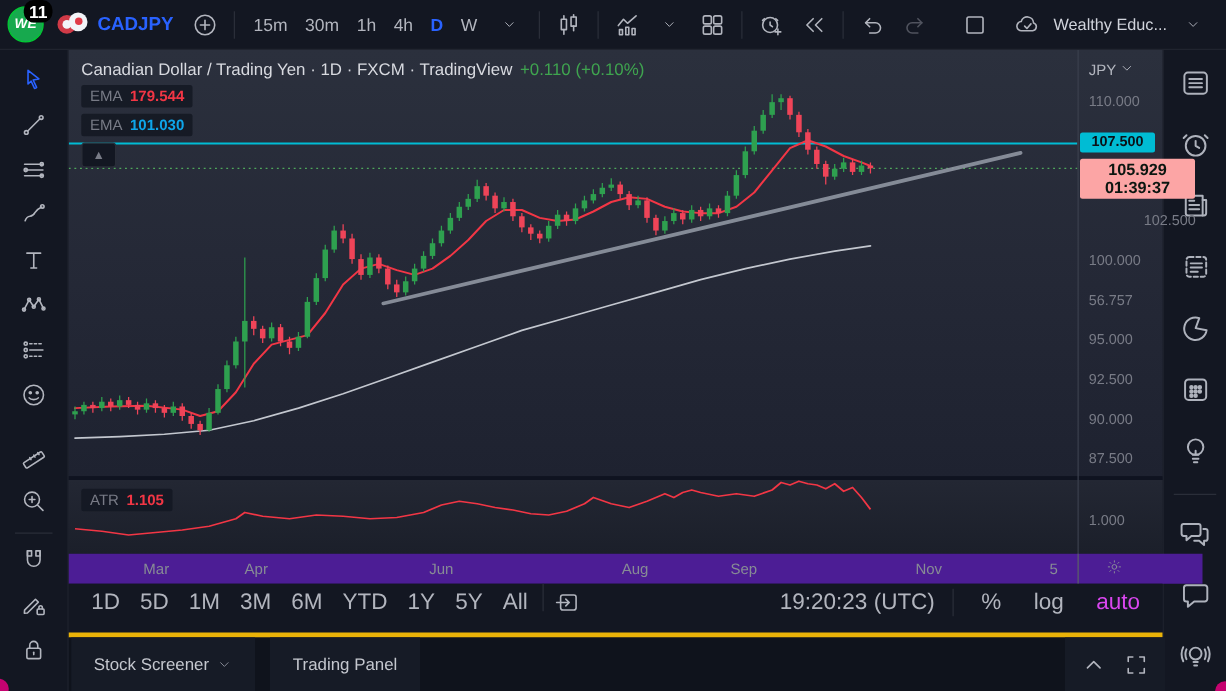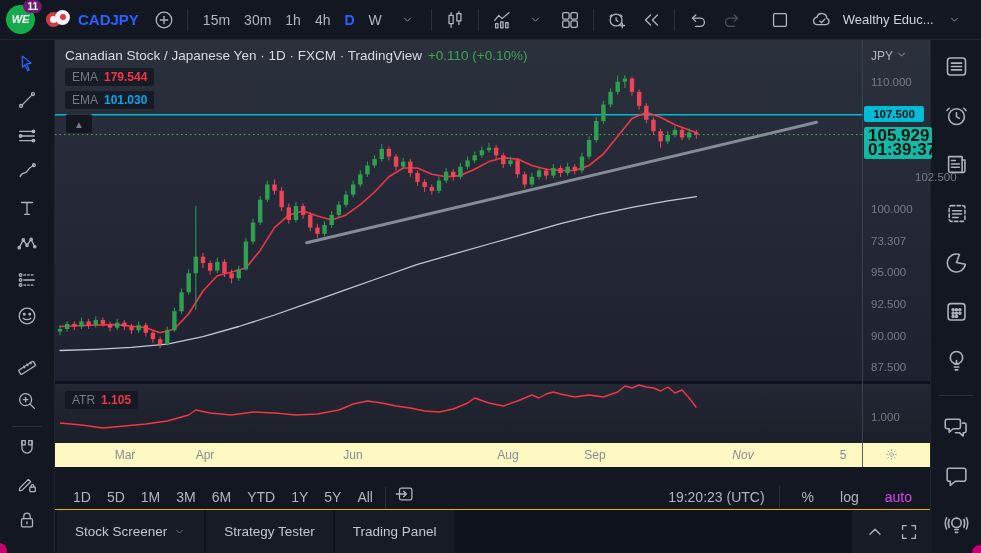--- a/index.html
+++ b/index.html
@@ -7,21 +7,21 @@
   
   #topbar{position:absolute;left:0;top:0;width:981px;height:40px;display:flex;align-items:center;
           padding:0 6px;box-sizing:border-box;border-bottom:1px solid #20242f;gap:4px;}
   .tbico{display:flex;align-items:center;justify-content:center;width:30px;height:30px;color:#b2b5be;border-radius:4px;cursor:pointer;flex:0 0 auto;}
   .tbico.dim{color:#50535e;}
   .sm svg{width:13px;height:13px;}
   .vsep{width:1px;height:22px;background:#2a2e39;margin:0 4px;flex:0 0 auto;}
   #logo{position:relative;width:30px;height:30px;margin-right:6px;flex:0 0 auto;}
   #logo .ball{width:27px;height:27px;border-radius:50%;background:#17a94e;border:1px solid #0c3;display:flex;align-items:center;justify-content:center;
               color:#fff;font-style:italic;font-weight:bold;font-size:11px;}
-  #logo .badge{position:absolute;right:-6px;top:-5px;background:#701a75;color:#fff;font-size:10px;font-weight:bold;
+  #logo .badge{position:absolute;right:-6px;top:-5px;background:#000000;color:#fff;font-size:14px;font-weight:bold;
                border-radius:8px;padding:1px 4px;}
   #symflags{position:relative;width:26px;height:20px;flex:0 0 auto;}
   #symflags .f1{position:absolute;left:0;top:2px;width:15px;height:15px;border-radius:50%;background:#d03a47;}
   #symflags .f1::after{content:"";position:absolute;left:4px;top:4px;width:7px;height:7px;border-radius:50%;background:#f2f4f8;}
   #symflags .f2{position:absolute;left:9px;top:0;width:15px;height:15px;border-radius:50%;background:#f2f4f8;}
   #symflags .f2::after{content:"";position:absolute;left:4.5px;top:4.5px;width:6px;height:6px;border-radius:50%;background:#e03a47;}
   #symbol-name{color:#2962ff;font-weight:bold;font-size:15px;margin:0 6px 0 2px;cursor:pointer;}
   .tf{font-size:14px;color:#b2b5be;padding:4px 7px;border-radius:4px;cursor:pointer;}
   .tf.active{color:#2962ff;font-weight:bold;}
   #account{font-size:13px;color:#d1d4dc;margin:0 2px;white-space:nowrap;cursor:pointer;}
@@ -44,29 +44,29 @@
   #pane-div{position:absolute;left:0;top:341px;width:875px;height:3px;background:#0f1320;}
   #pane-atr{position:absolute;left:0;top:344px;width:875px;height:59px;background:linear-gradient(180deg,#232733,#1b1f2a);}
   #plot-main{position:absolute;left:0;top:0;width:807px;height:341px;cursor:crosshair;}
   #plot-atr{position:absolute;left:0;top:344px;width:807px;height:59px;cursor:crosshair;}
   #axis-border{position:absolute;left:807px;top:0;width:1px;height:427px;background:#3a3f4c;}
   #paxis{position:absolute;left:808px;top:0;width:67px;height:427px;font-size:11.5px;color:#787b86;cursor:ns-resize;}
   #paxis .cur{position:absolute;left:8px;top:8px;font-size:12px;color:#b2b5be;display:flex;align-items:center;gap:2px;}
   .ptick{position:absolute;left:8px;}
   .plabel{position:absolute;left:1px;width:60px;text-align:center;border-radius:2px;font-weight:bold;}
   .plabel.cyan{background:#00bcd4;color:#0b1016;padding:2px 0;font-size:11.5px;}
-  .plabel.green{background:#14b8a6;color:#0b1610;padding:2px 4px;font-size:17px;line-height:14px;}
+  .plabel.green{background:#fca5a5;color:#0b1610;padding:2px 16px;font-size:13px;line-height:14px;}
   
-  #tband{position:absolute;left:0;top:403px;width:875px;height:24px;background:#fef9c3;cursor:ew-resize;}
+  #tband{position:absolute;left:0;top:403px;width:875px;height:24px;background:#4c1d95;cursor:ew-resize;padding-left:32px;}
   .mtick{position:absolute;top:5px;font-size:12px;color:#878b95;transform:translateX(-50%);}
   #tband .tsep{position:absolute;left:807px;top:0;width:1px;height:24px;background:#5a5e68;}
   #tband .sun{position:absolute;left:828px;top:1px;color:#8b8f99;}
   
-  #btoolbar{position:absolute;left:0;top:427px;width:875px;height:43px;background:#131722;border-bottom:1px solid #eab308;
-            display:flex;align-items:flex-end;font-size:14px;color:#b2b5be;padding:0 10px;box-sizing:border-box;}
+  #btoolbar{position:absolute;left:0;top:427px;width:875px;height:43px;background:#131722;border-bottom:4px solid #eab308;
+            display:flex;align-items:flex-start;font-size:18px;color:#b2b5be;padding:0 10px;box-sizing:border-box;}
   .rngbtn{padding:4px 7px;margin:0 1px;border-radius:4px;cursor:pointer;}
   #bt-right{margin-left:auto;display:flex;align-items:center;gap:10px;}
   #bt-right .blue{color:#d946ef;}
   
   #footer{position:absolute;left:0;top:470px;width:875px;height:43px;background:#0f131c;display:flex;align-items:stretch;gap:2px;padding-left:2px;}
   .ftab{background:#161b26;display:flex;align-items:center;gap:6px;padding:0 18px;font-size:13.5px;color:#c4c7ce;cursor:pointer;}
   #f-right{margin-left:auto;display:flex;align-items:center;gap:4px;background:#161b26;padding:0 8px;}
   
   #legend{position:absolute;left:10px;top:8px;font-size:13.5px;}
   #legend .row{display:flex;align-items:center;gap:6px;margin-bottom:5px;}
@@ -588,21 +588,21 @@
       <div class="cur">
         <span>JPY</span>
           <span class="sm"><svg width="22" height="22" viewBox="0 0 24 24" fill="none" stroke="currentColor" stroke-width="1.4" stroke-linecap="round" stroke-linejoin="round">
               <path d="M6.5 9.5 L12 15 L17.5 9.5"></path>
             </svg></span>
       </div>
     <div class="ptick" style="top: 36px;">110.000</div>
         <div class="ptick" style="top: 67.7px;">107.500</div>
         <div class="ptick" style="top: 131.1px; margin-left: 44px;">102.500</div>
         <div class="ptick" style="top: 162.8px;">100.000</div>
-        <div class="ptick" style="top: 194.5px;">73.307</div>
+        <div class="ptick" style="top: 194.5px;">56.757</div>
         <div class="ptick" style="top: 226.2px;">95.000</div>
         <div class="ptick" style="top: 257.9px;">92.500</div>
         <div class="ptick" style="top: 289.6px;">90.000</div>
         <div class="ptick" style="top: 321.3px;">87.500</div>
         <div class="plabel cyan" style="top: 65.7px;">107.500</div>
         <div class="plabel green" style="top: 86.6203px;">
           <div>105.929</div>
           <div>01:39:37</div>
         </div>
         <div class="ptick" style="top: 371px;">1.000</div>
@@ -612,21 +612,21 @@
       <div class="tsep"></div>
       <span class="sun sm" style="position:absolute;left:830px;top:4px;"><svg width="22" height="22" viewBox="0 0 24 24" fill="none" stroke="currentColor" stroke-width="1.4" stroke-linecap="round" stroke-linejoin="round">
             <circle cx="12" cy="12" r="3.5"></circle>
             <path d="M12 5 V3 M12 21 V19 M5 12 H3 M21 12 H19 M6.8 6.8 L5.3 5.3 M17.2 6.8 L18.7 5.3 M6.8 17.2 L5.3 18.7 M17.2 17.2 L18.7 18.7"></path>
           </svg></span>
     <div class="mtick" style="left: 70px;">Mar</div>
         <div class="mtick" style="left: 150px;">Apr</div>
         <div class="mtick" style="left: 298px;">Jun</div>
         <div class="mtick" style="left: 453px;">Aug</div>
         <div class="mtick" style="left: 540px;">Sep</div>
-        <div class="mtick" style="left: 688px; font-style: italic;">Nov</div>
+        <div class="mtick" style="left: 688px;">Nov</div>
         <div class="mtick" style="left: 788px;">5</div>
       </div>
 
     <div id="btoolbar">
       <div id="rng-group" style="display:flex;align-items:center;">
           <div class="rngbtn">1D</div>
           <div class="rngbtn">5D</div>
           <div class="rngbtn">1M</div>
           <div class="rngbtn">3M</div>
           <div class="rngbtn">6M</div>
@@ -645,31 +645,28 @@
       <div id="bt-right">
         <span>19:20:23 (UTC)</span>
         <div class="vsep"></div>
         <span class="rngbtn">%</span>
         <span class="rngbtn">log</span>
         <span class="rngbtn blue">auto</span>
       </div>
     </div>
 
     <div id="footer">
-      <div id="ftabs" style="display:flex;gap:2px;">
+      <div id="ftabs" style="display:flex;gap:12px;">
           <div class="ftab">
             <span>Stock Screener</span>
             <span class="sm" style="color: rgb(139, 143, 153); display: inline-flex;">
               <svg width="22" height="22" viewBox="0 0 24 24" fill="none" stroke="currentColor" stroke-width="1.4" stroke-linecap="round" stroke-linejoin="round">
                 <path d="M6.5 9.5 L12 15 L17.5 9.5"></path>
               </svg>
             </span>
-          </div>
-          <div class="ftab">
-            <span>Strategy Tester</span>
           </div>
           <div class="ftab">
             <span>Trading Panel</span>
           </div>
         </div>
       <div id="f-right">
         <span class="tbico">
             <svg width="22" height="22" viewBox="0 0 24 24" fill="none" stroke="currentColor" stroke-width="1.4" stroke-linecap="round" stroke-linejoin="round">
               <path d="M6.5 14.5 L12 9 L17.5 14.5"></path>
             </svg>
@@ -677,21 +674,21 @@
         <span class="tbico">
             <svg width="22" height="22" viewBox="0 0 24 24" fill="none" stroke="currentColor" stroke-width="1.4" stroke-linecap="round" stroke-linejoin="round">
               <path d="M5 9 V5 H9 M15 5 H19 V9 M19 15 V19 H15 M9 19 H5 V15"></path>
             </svg>
           </span>
       </div>
     </div>
 
     <div id="legend">
       <div class="row">
-        <span id="l-title">Canadian Stock / Japanese Yen · 1D · FXCM · TradingView</span>
+        <span id="l-title">Canadian Dollar / Trading Yen · 1D · FXCM · TradingView</span>
         <span id="l-change">+0.110 (+0.10%)</span>
       </div>
       <div class="row">
         <span class="chip">
           <span class="lab">EMA</span>
           <span class="red">179.544</span>
         </span>
       </div>
       <div class="row">
         <span class="chip">

